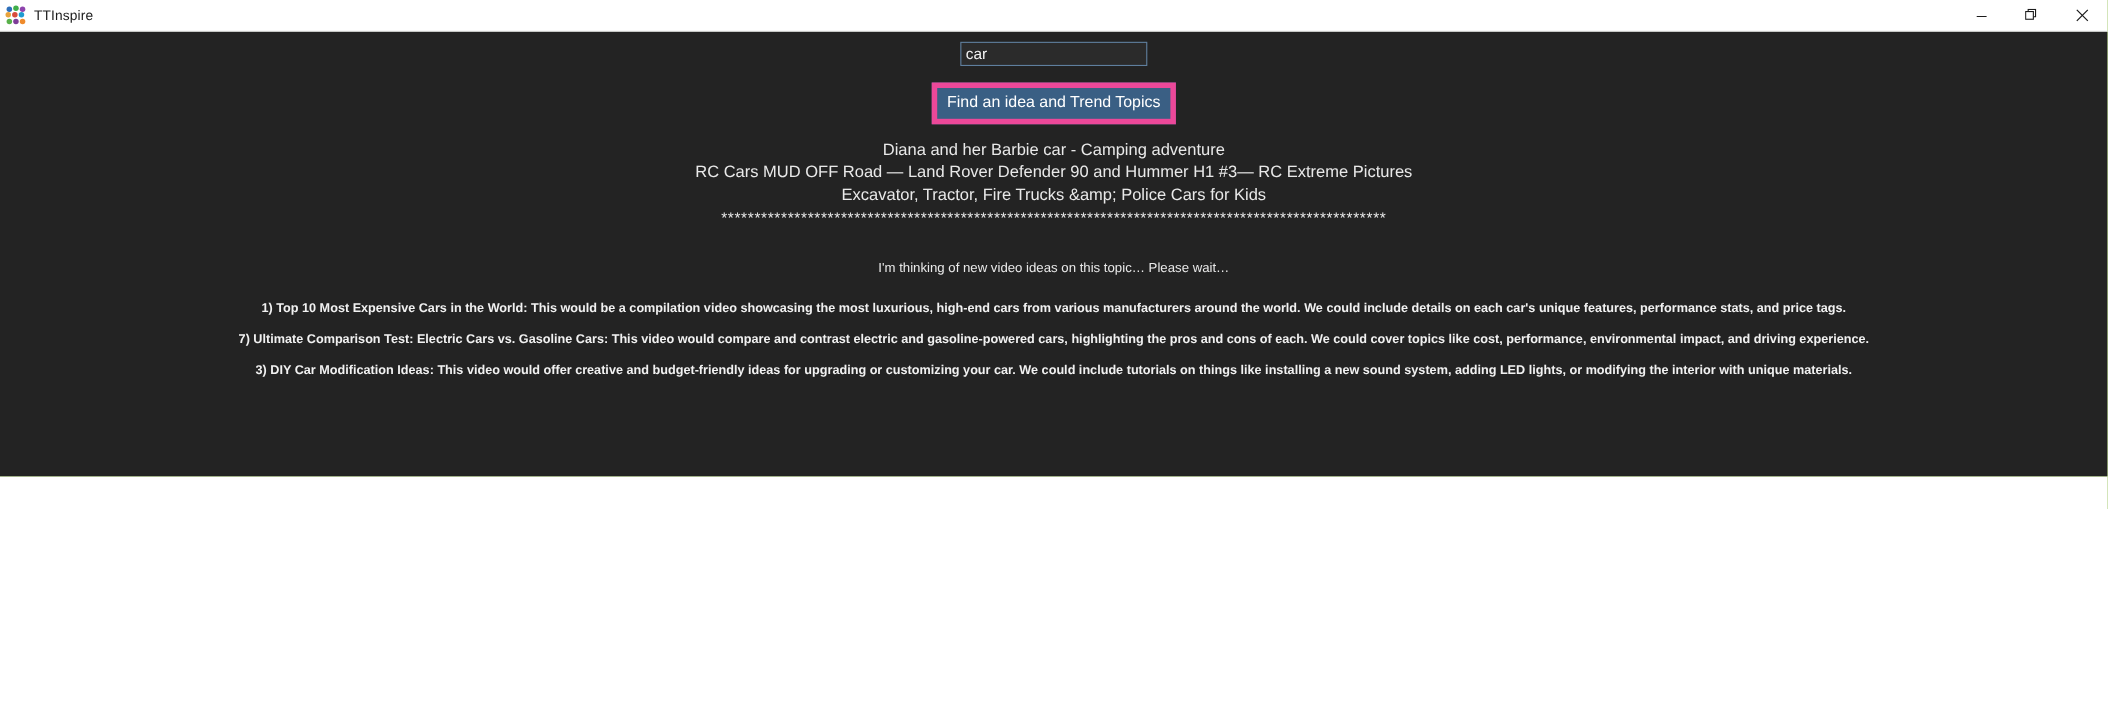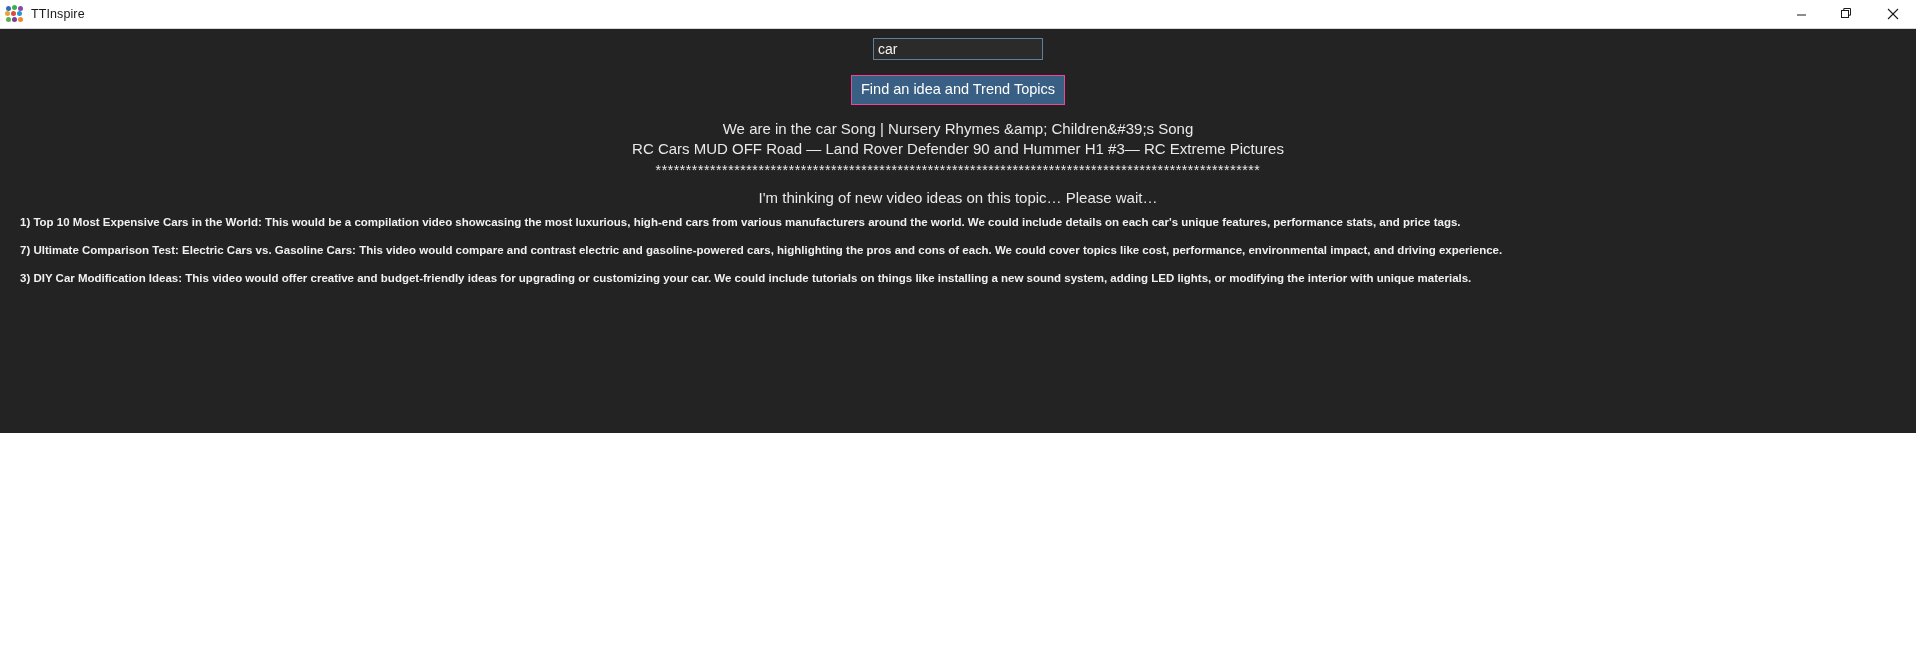--- a/index.html
+++ b/index.html
@@ -108,21 +108,21 @@
     outline: none;
     caret-color: #ffffff;
     border-radius: 0;
   }
 
   
   .find-button {
     margin-top: 15px;
     background: #3a5f84;
     color: #ffffff;
-    border: 1px solid #ec4899;
+    border: 5px solid #ec4899;
     font-family: "Liberation Sans", sans-serif;
     font-size: 14.5px;
     line-height: 1;
     padding: 6px 9px 7px 9px;
     border-radius: 0;
     cursor: pointer;
     white-space: nowrap;
   }
 
   
@@ -141,32 +141,32 @@
   .divider-line {
     font-size: 14px;
     line-height: 19px;
     letter-spacing: 0.6px;
     color: #e9e9e9;
     white-space: nowrap;
     overflow: hidden;
     margin-top: 1px;
   }
   .thinking-line {
-    font-size: 15px;
+    font-size: 12px;
     line-height: 20px;
     color: #e9e9e9;
-    margin-top: 8px;
+    margin-top: 25px;
     white-space: nowrap;
   }
 
   
   .ideas {
-    margin-top: 7px;
+    margin-top: 21px;
     width: 100%;
-    text-align: left;
+    text-align: center;
   }
   .idea-item {
     font-size: 11.5px;
     font-weight: bold;
     color: #f1f1f1;
     line-height: 15px;
     padding: 0 20px;
     margin-bottom: 13px;
     white-space: nowrap;
   }
@@ -220,22 +220,23 @@
   </div>
 
   <div class="app-body">
     <div class="content-col">
 
       <input class="search-input" type="text" value="car" style="">
 
       <button class="find-button">Find an idea and Trend Topics</button>
 
       <div class="results">
-        <div class="result-line">We are in the car Song | Nursery Rhymes &amp;amp; Children&amp;#39;s Song</div>
+        <div class="result-line">Diana and her Barbie car - Camping adventure</div>
         <div class="result-line">RC Cars MUD OFF Road — Land Rover Defender 90 and Hummer H1 #3— RC Extreme Pictures</div>
+        <div class="result-line">Excavator, Tractor, Fire Trucks &amp;amp; Police Cars for Kids</div>
         <div class="divider-line">****************************************************************************************************</div>
         <div class="thinking-line">I'm thinking of new video ideas on this topic… Please wait…</div>
       </div>
 
       <div class="ideas">
         <div class="idea-item">1) Top 10 Most Expensive Cars in the World: This would be a compilation video showcasing the most luxurious, high-end cars from various manufacturers around the world. We could include details on each car's unique features, performance stats, and price tags.</div>
         <div class="idea-item">7) Ultimate Comparison Test: Electric Cars vs. Gasoline Cars: This video would compare and contrast electric and gasoline-powered cars, highlighting the pros and cons of each. We could cover topics like cost, performance, environmental impact, and driving experience.</div>
         <div class="idea-item">3) DIY Car Modification Ideas: This video would offer creative and budget-friendly ideas for upgrading or customizing your car. We could include tutorials on things like installing a new sound system, adding LED lights, or modifying the interior with unique materials.</div>
       </div>
 

